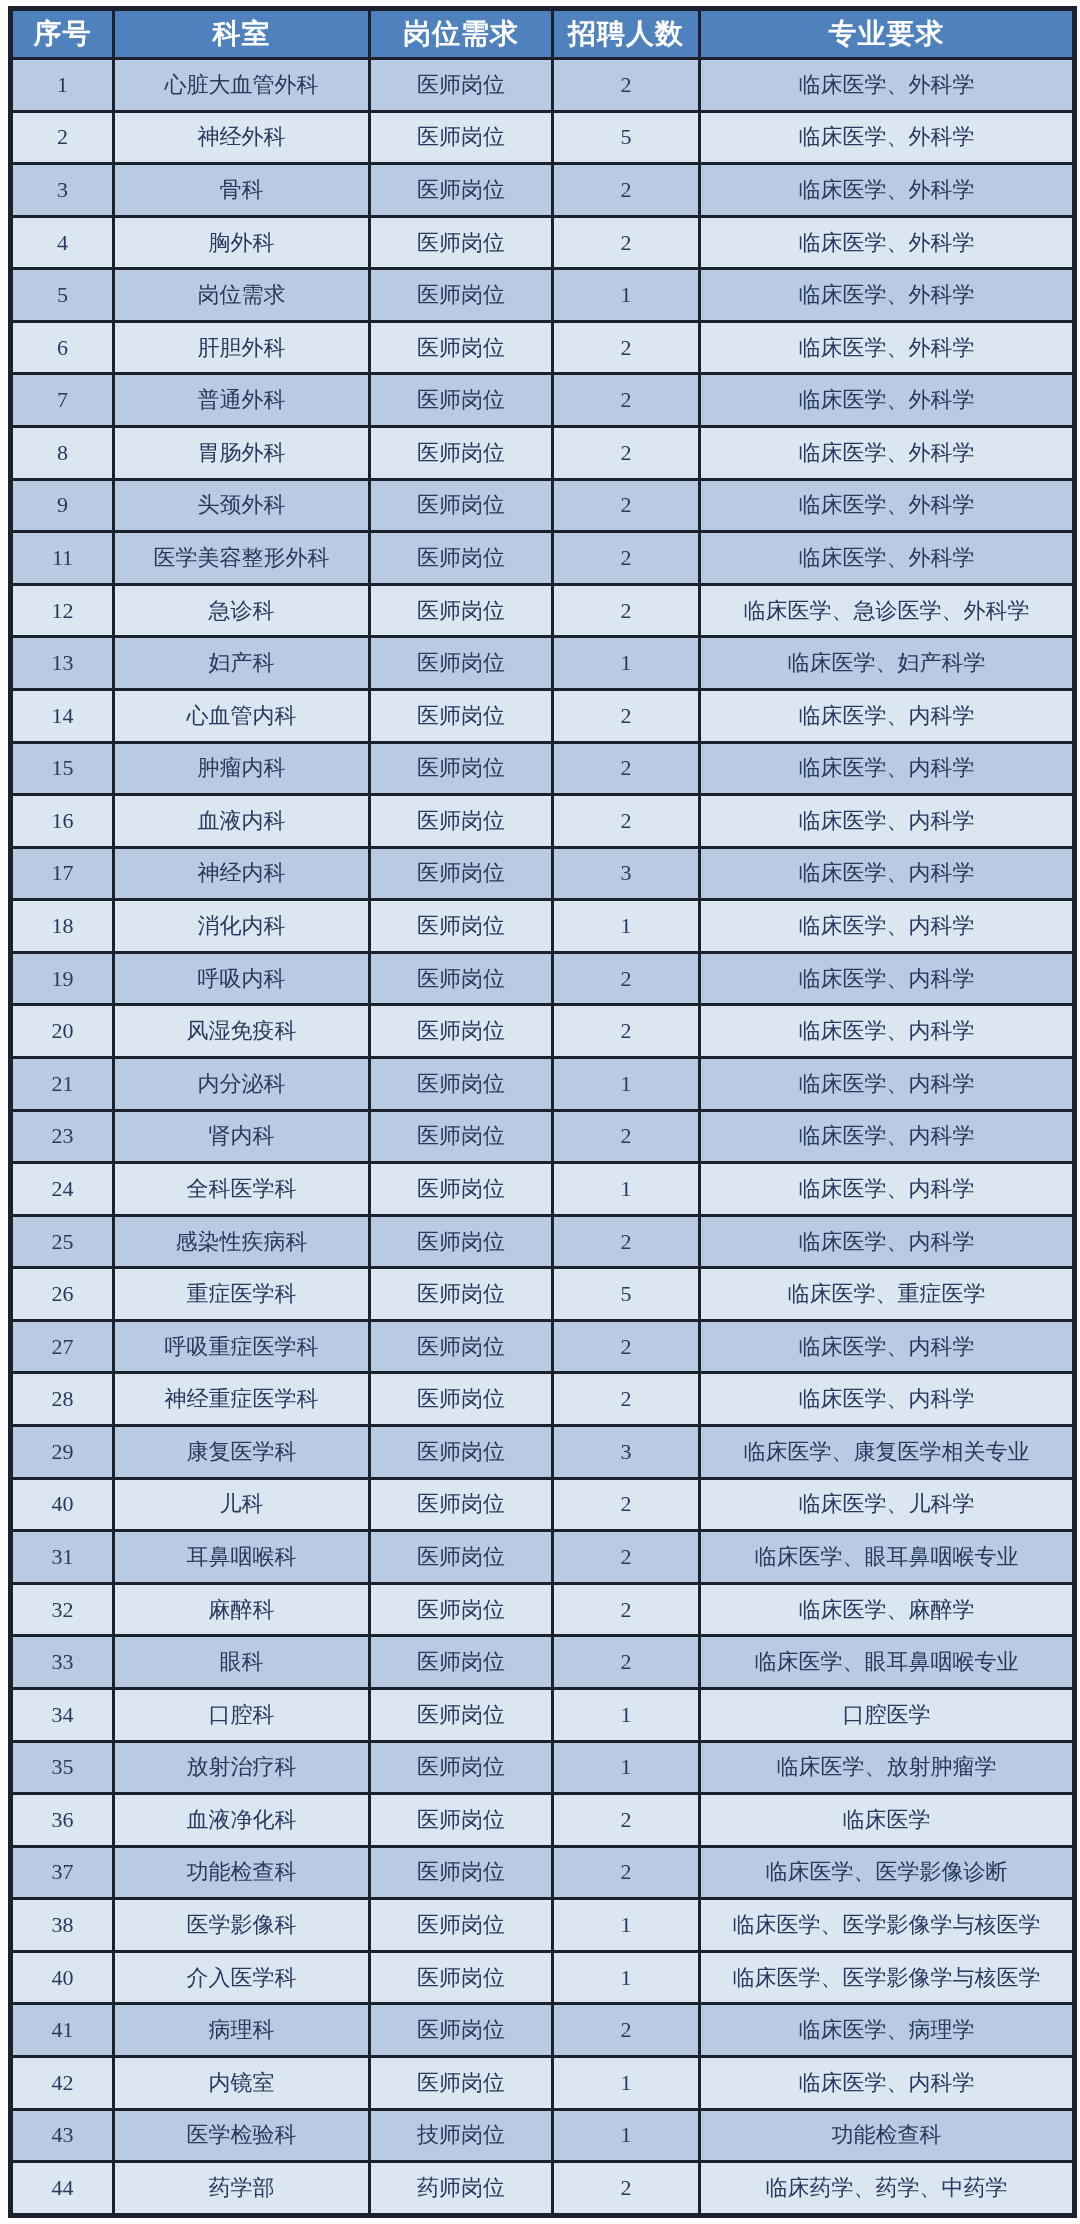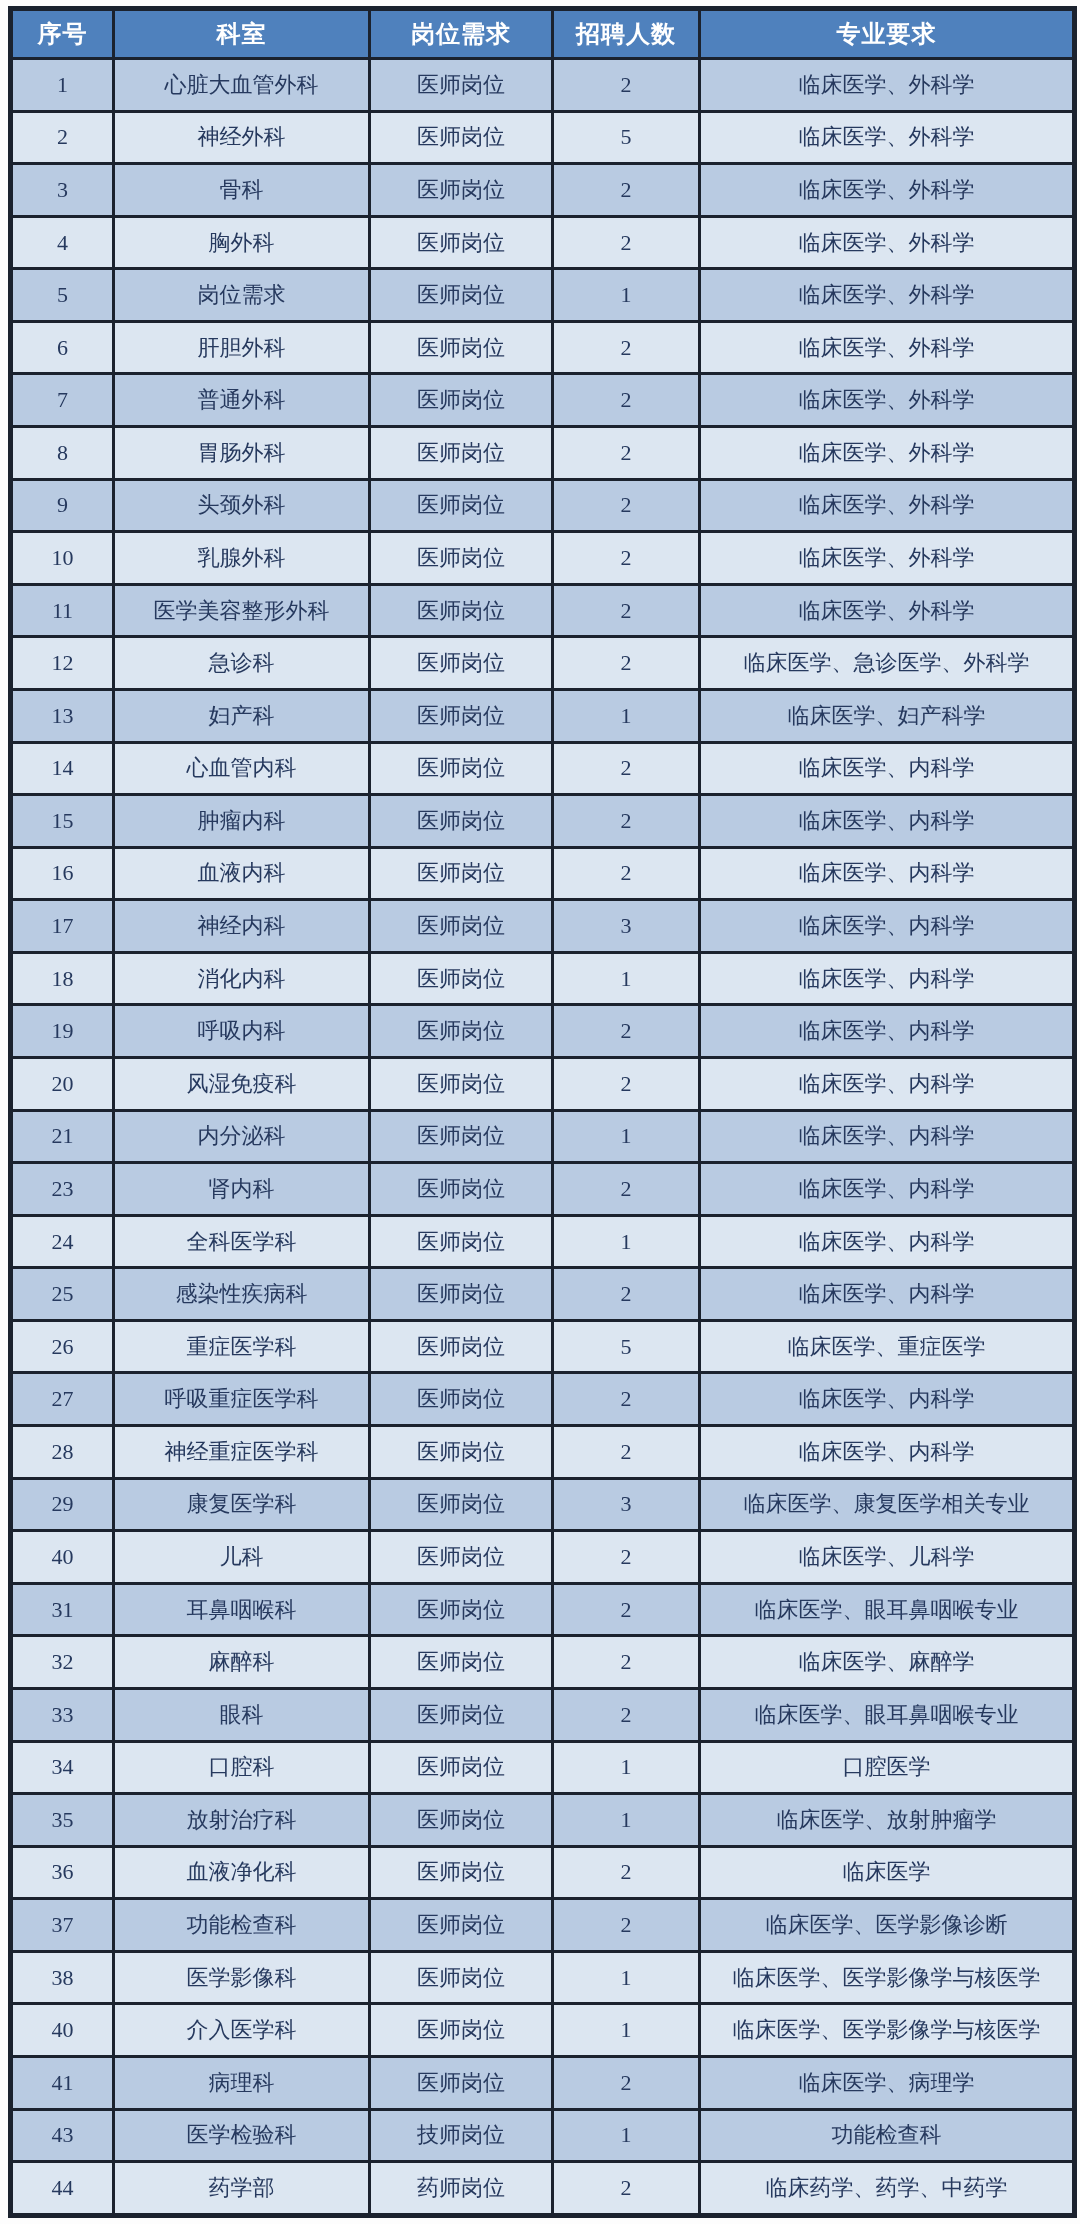--- a/index.html
+++ b/index.html
@@ -34,21 +34,21 @@
     border:3px solid var(--border);
     text-align:center;
     vertical-align:middle;
     padding:0 4px;
     overflow:hidden;
     white-space:nowrap;
   }
   table.recruit th{
     background:var(--header-bg);
     color:var(--header-text);
-    font-size:24px;
+    font-size:28px;
     font-weight:bold;
     height:46px;
     letter-spacing:1px;
   }
   table.recruit td{
     color:var(--cell-text);
     font-size:22px;
     height:43px;
   }
   tr.row-odd td{background:var(--row-odd);}
@@ -137,27 +137,20 @@
           <td>2</td>
           <td>临床医学、外科学</td>
         </tr>
         <tr class="row-odd">
           <td>9</td>
           <td>头颈外科</td>
           <td>医师岗位</td>
           <td>2</td>
           <td>临床医学、外科学</td>
         </tr>
-        <tr class="row-even">
-          <td>10</td>
-          <td>乳腺外科</td>
-          <td>医师岗位</td>
-          <td>2</td>
-          <td>临床医学、外科学</td>
-        </tr>
         <tr class="row-odd">
           <td>11</td>
           <td>医学美容整形外科</td>
           <td>医师岗位</td>
           <td>2</td>
           <td>临床医学、外科学</td>
         </tr>
         <tr class="row-even">
           <td>12</td>
           <td>急诊科</td>
@@ -346,20 +339,27 @@
           <td>医师岗位</td>
           <td>1</td>
           <td>临床医学、医学影像学与核医学</td>
         </tr>
         <tr class="row-odd">
           <td>41</td>
           <td>病理科</td>
           <td>医师岗位</td>
           <td>2</td>
           <td>临床医学、病理学</td>
+        </tr>
+        <tr class="row-even">
+          <td>42</td>
+          <td>内镜室</td>
+          <td>医师岗位</td>
+          <td>1</td>
+          <td>临床医学、内科学</td>
         </tr>
         <tr class="row-odd">
           <td>43</td>
           <td>医学检验科</td>
           <td>技师岗位</td>
           <td>1</td>
           <td>功能检查科</td>
         </tr>
         <tr class="row-even">
           <td>44</td>

